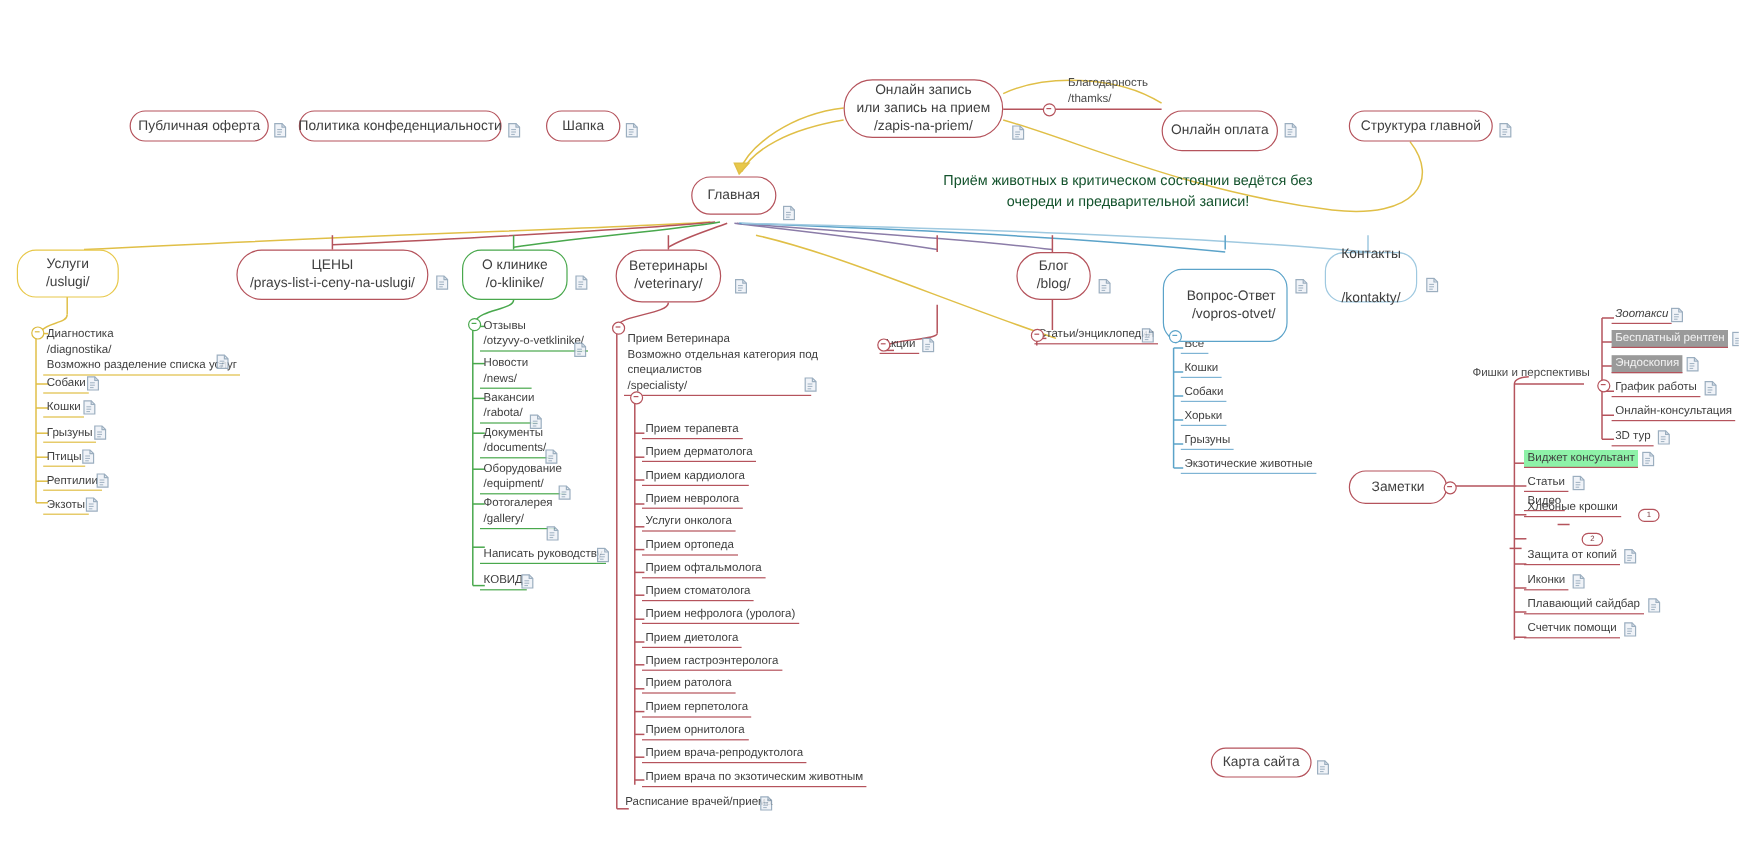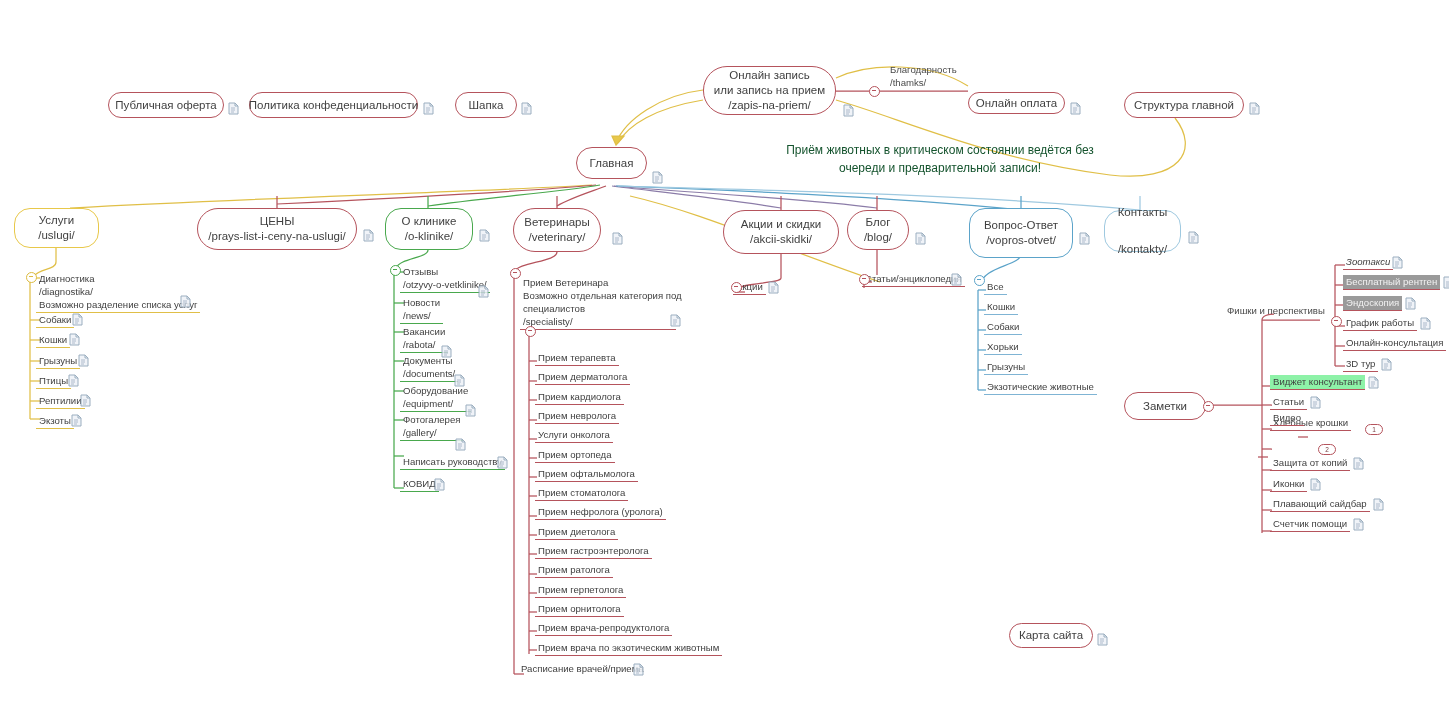--- a/index.html
+++ b/index.html
@@ -297,21 +297,21 @@
         <path d="M3 6h4M3 8h4M3 10h3" stroke="#8aa0b5" stroke-width="0.8"></path>
       </svg>
   </div>
 
   <div class="knob" style="left:869px;top:86px;"></div>
   <div class="plain" style="left:890px;top:63px;">
     <span>Благодарность</span><br>
     <span>/thamks/</span>
   </div>
 
-  <div class="node red" style="left:968px;top:92px;width:97px;height:22px;">
+  <div class="node red" style="left:968px;top:92px;width:97px;height:34px;">
     <span class="ln">Онлайн оплата</span>
   </div>
   <div class="noteicon" style="left:1070px;top:102px;">
     <svg viewBox="0 0 11 13">
         <path d="M1 1h6l3 3v8H1z" fill="#eef2f7" stroke="#8aa0b5" stroke-width="1"></path>
         <path d="M7 1v3h3" fill="none" stroke="#8aa0b5" stroke-width="1"></path>
         <path d="M3 6h4M3 8h4M3 10h3" stroke="#8aa0b5" stroke-width="0.8"></path>
       </svg>
   </div>
 
@@ -588,24 +588,20 @@
     <span>Расписание врачей/приема</span>
   </div>
   <div class="noteicon" style="left:633px;top:663px;">
     <svg viewBox="0 0 11 13">
         <path d="M1 1h6l3 3v8H1z" fill="#eef2f7" stroke="#8aa0b5" stroke-width="1"></path>
         <path d="M7 1v3h3" fill="none" stroke="#8aa0b5" stroke-width="1"></path>
         <path d="M3 6h4M3 8h4M3 10h3" stroke="#8aa0b5" stroke-width="0.8"></path>
       </svg>
   </div>
 
-  <div class="node red" style="left:723px;top:210px;width:116px;height:44px;">
-    <span class="ln">Акции и скидки</span>
-    <span class="ln">/akcii-skidki/</span>
-  </div>
   <div class="knob" style="left:731px;top:282px;"></div>
   <div class="leaf red" style="left:733px;top:280px;">
     <span>Акции</span>
   </div>
   <div class="noteicon" style="left:768px;top:281px;">
     <svg viewBox="0 0 11 13">
         <path d="M1 1h6l3 3v8H1z" fill="#eef2f7" stroke="#8aa0b5" stroke-width="1"></path>
         <path d="M7 1v3h3" fill="none" stroke="#8aa0b5" stroke-width="1"></path>
         <path d="M3 6h4M3 8h4M3 10h3" stroke="#8aa0b5" stroke-width="0.8"></path>
       </svg>
@@ -627,21 +623,21 @@
     <span>Статьи/энциклопедия</span>
   </div>
   <div class="noteicon" style="left:951px;top:273px;">
     <svg viewBox="0 0 11 13">
         <path d="M1 1h6l3 3v8H1z" fill="#eef2f7" stroke="#8aa0b5" stroke-width="1"></path>
         <path d="M7 1v3h3" fill="none" stroke="#8aa0b5" stroke-width="1"></path>
         <path d="M3 6h4M3 8h4M3 10h3" stroke="#8aa0b5" stroke-width="0.8"></path>
       </svg>
   </div>
 
-  <div class="node blue" style="left:969px;top:208px;width:104px;height:50px;">
+  <div class="node blue" style="left:969px;top:224px;width:104px;height:61px;align-items:flex-end;">
     <span class="ln">Вопрос-Ответ</span>
     <span class="ln">/vopros-otvet/</span>
   </div>
   <div class="noteicon" style="left:1079px;top:232px;">
     <svg viewBox="0 0 11 13">
         <path d="M1 1h6l3 3v8H1z" fill="#eef2f7" stroke="#8aa0b5" stroke-width="1"></path>
         <path d="M7 1v3h3" fill="none" stroke="#8aa0b5" stroke-width="1"></path>
         <path d="M3 6h4M3 8h4M3 10h3" stroke="#8aa0b5" stroke-width="0.8"></path>
       </svg>
   </div>

